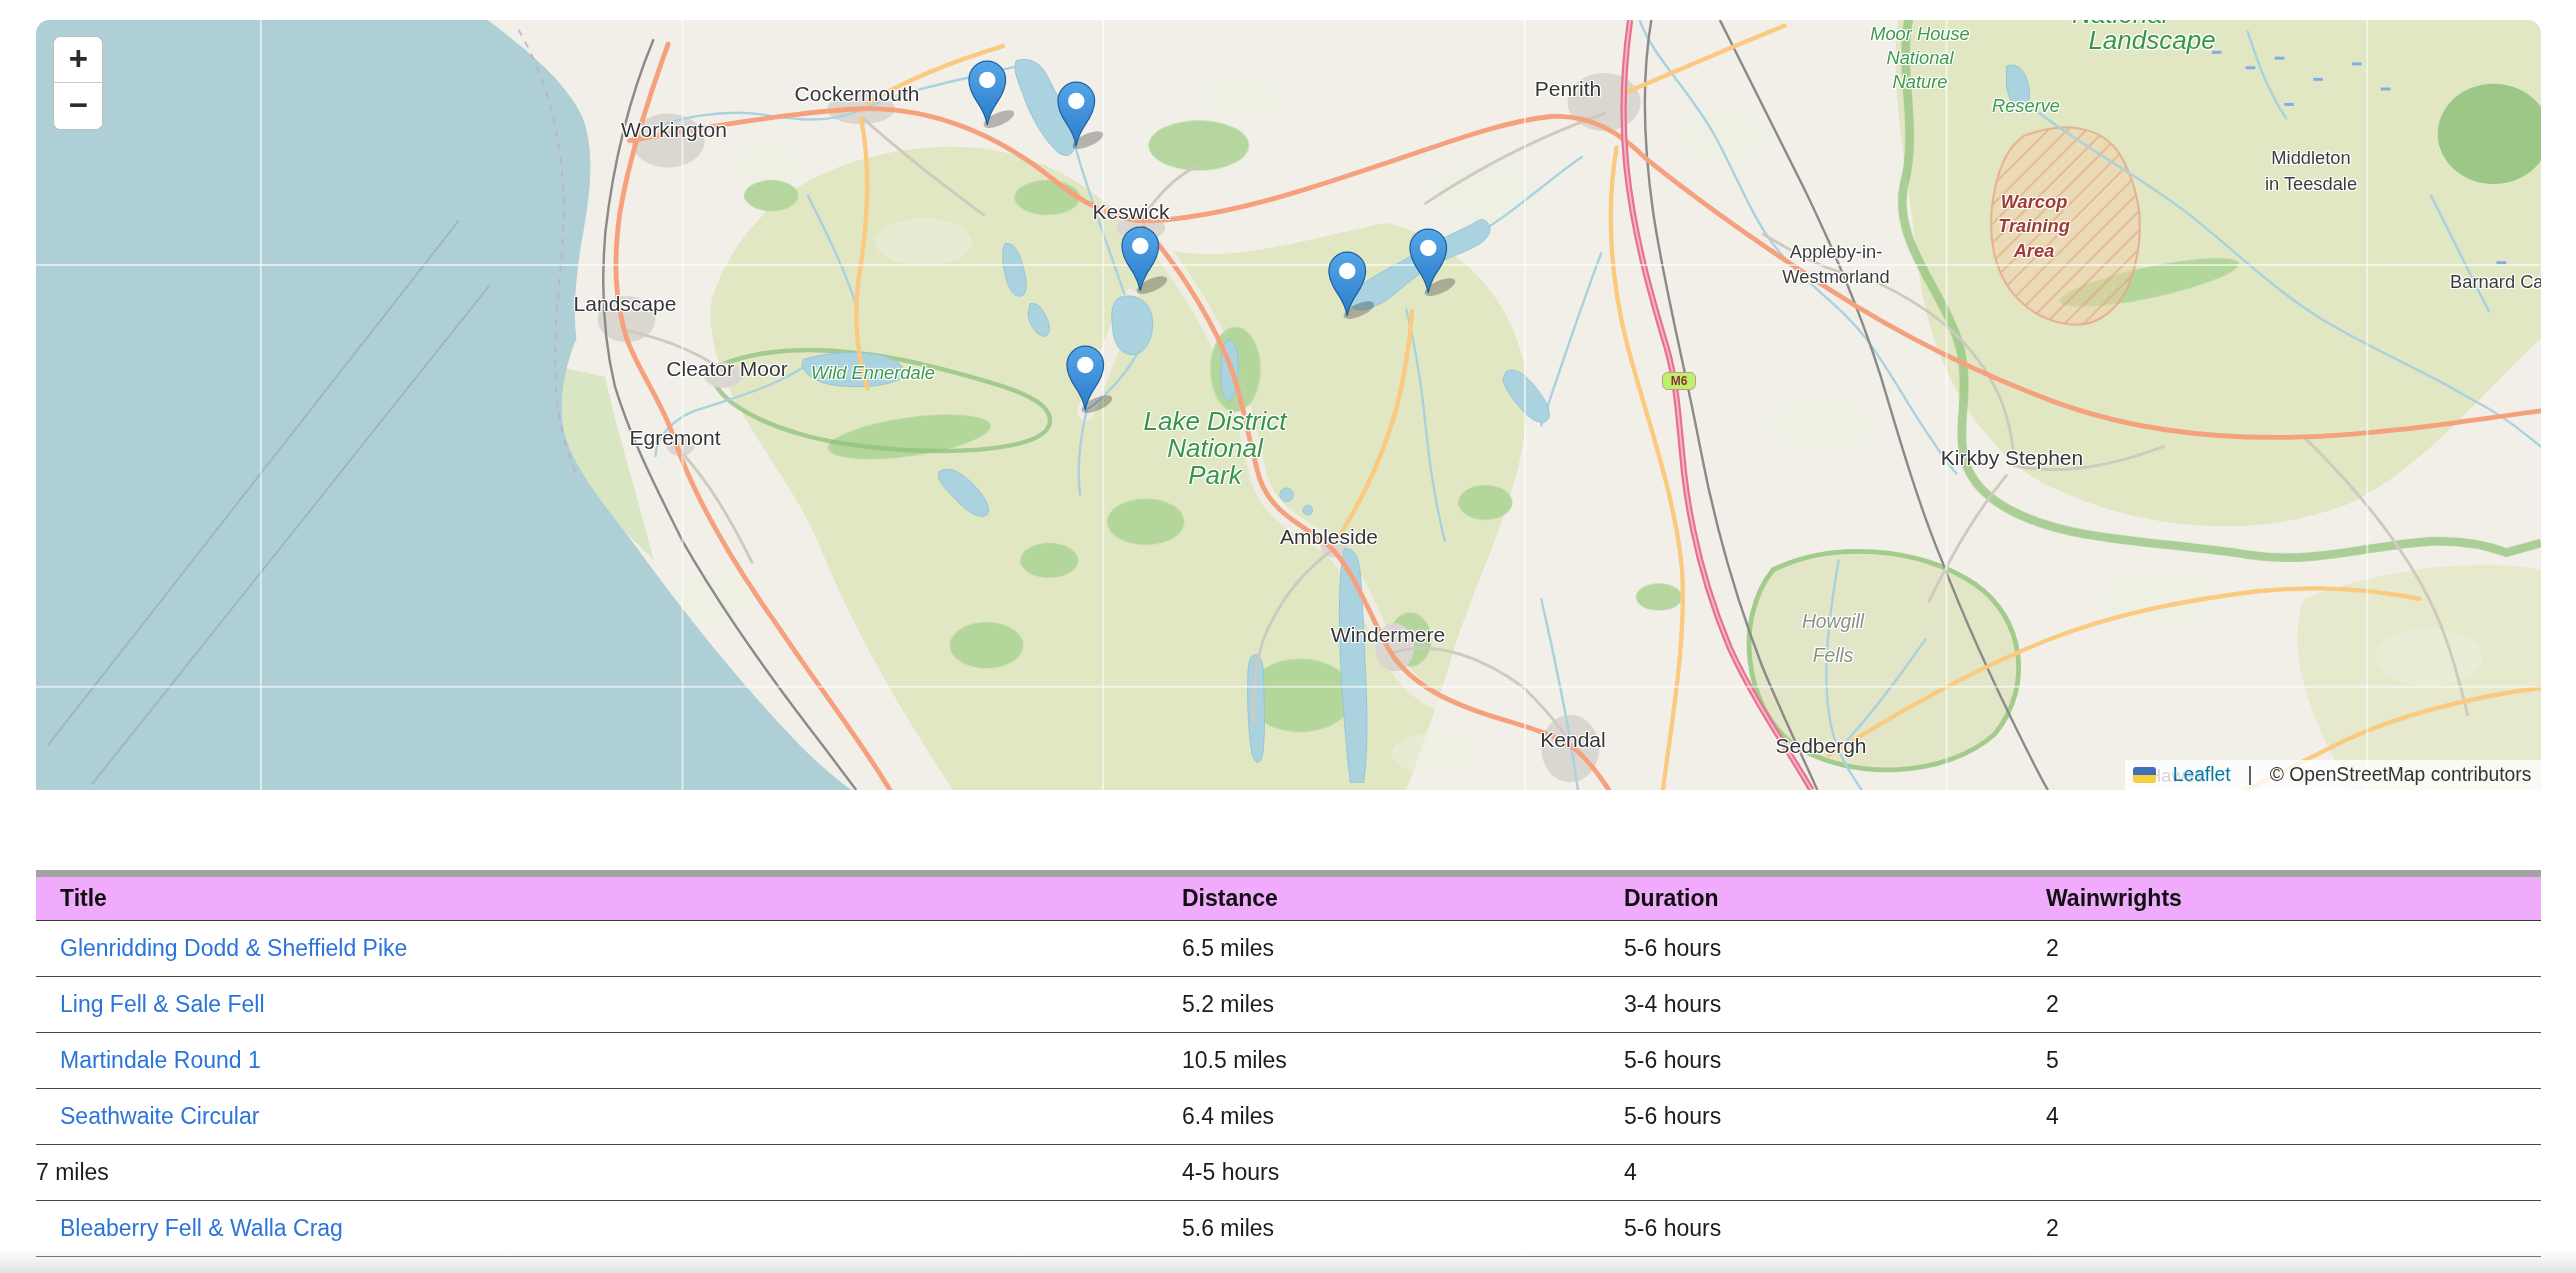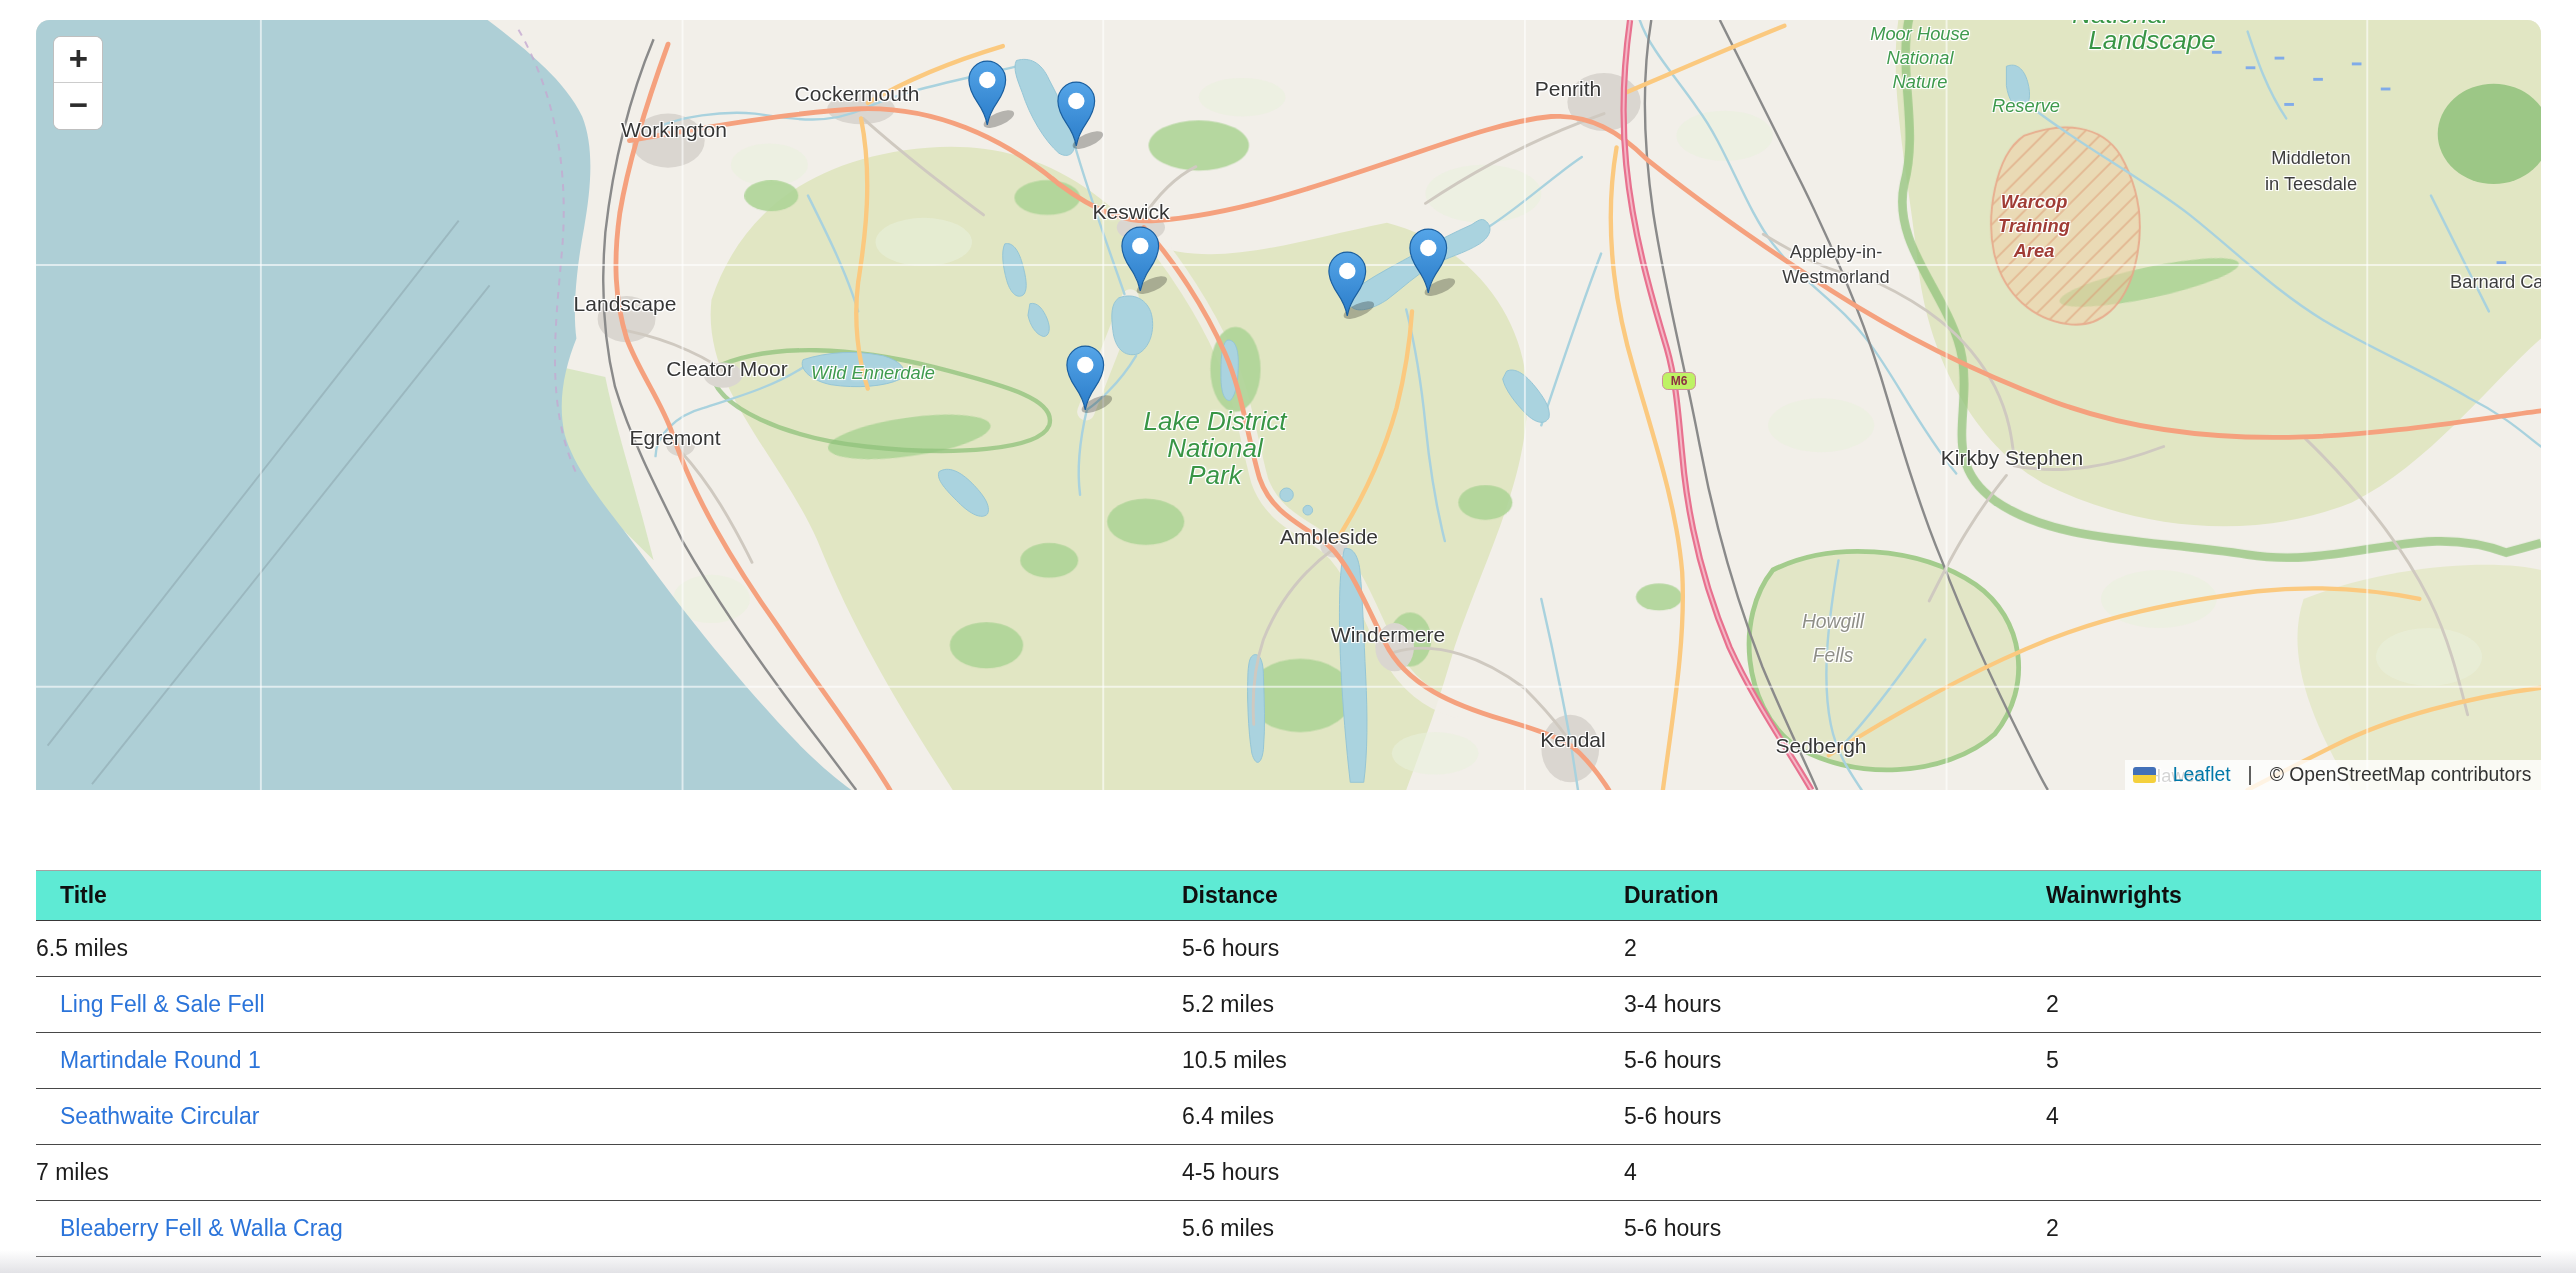--- a/index.html
+++ b/index.html
@@ -34,21 +34,21 @@
   .attribution { position:absolute; right:0; bottom:0; background:rgba(255,255,255,0.78);
                  padding:3.9px 9.6px 3.9px 7.7px; font-size:19.3px; color:#333;
                  display:flex; align-items:center; gap:17px; }
   .attribution a { color:#0078a8; text-decoration:none; }
   .flag { width:23px; height:15.4px; border-radius:2.9px; display:inline-block;
           background:linear-gradient(to bottom,#4270b8 50%,#f4d03c 50%); }
 
   
   .walks { position:absolute; left:36px; top:870px; width:2505px; }
   .thead, .tr { display:grid; grid-template-columns:1146px 442px 422px 1fr; align-items:center; }
-  .thead { height:51px; background:#5eead4; border-top:1px solid #a3a3a3; border-bottom:1.9px solid #383838; }
+  .thead { height:51px; background:#f0abfc; border-top:7px solid #a3a3a3; border-bottom:1.9px solid #383838; }
   .th { font-size:23px; font-weight:bold; color:#0f0f0f; }
   .tr { height:56px; background:#ffffff; border-bottom:1px solid #474747; }
   .td { font-size:23px; color:#1c1c1c; }
   .c0 { padding-left:24px; }
   .walk-link { color:#2b74da; text-decoration:none; cursor:pointer; }
 
   .bottom-fade { position:absolute; left:0; right:0; bottom:0; height:23px; pointer-events:none;
                  background:linear-gradient(to bottom, rgba(255,255,255,0), #e2e2e6); }
 </style>
 </head>
@@ -317,20 +317,21 @@
 
 <div class="walks">
   <div class="thead" id="thead">
       <div class="th c0">Title</div>
       <div class="th c1">Distance</div>
       <div class="th c2">Duration</div>
       <div class="th c3">Wainwrights</div>
     </div>
   <div id="tbody">
       <div class="tr">
+        <div class="td c0"><a class="walk-link" href="#">Glenridding Dodd &amp; Sheffield Pike</a></div>
         <div class="td">6.5 miles</div>
         <div class="td">5-6 hours</div>
         <div class="td">2</div>
       </div>
       <div class="tr">
         <div class="td c0"><a class="walk-link" href="#">Ling Fell &amp; Sale Fell</a></div>
         <div class="td">5.2 miles</div>
         <div class="td">3-4 hours</div>
         <div class="td">2</div>
       </div>

